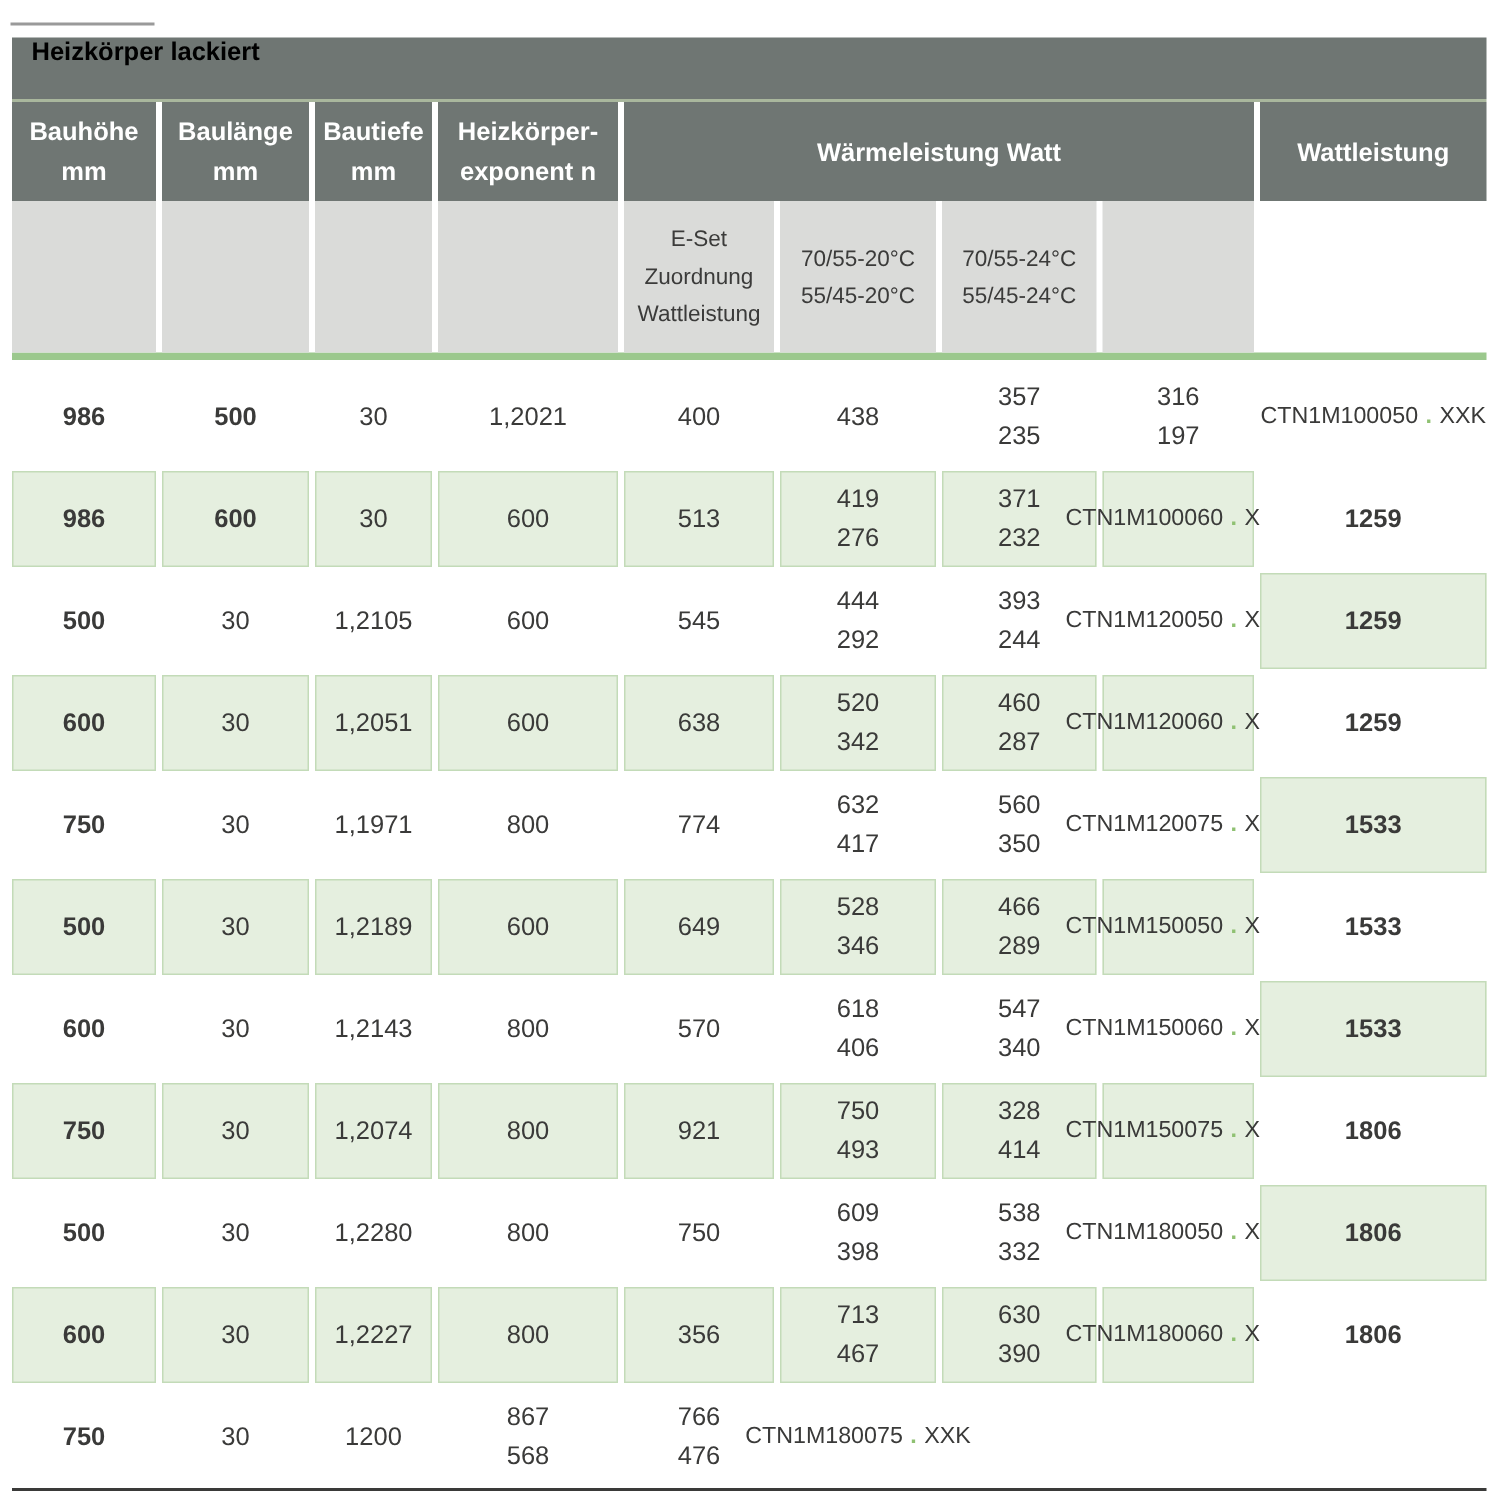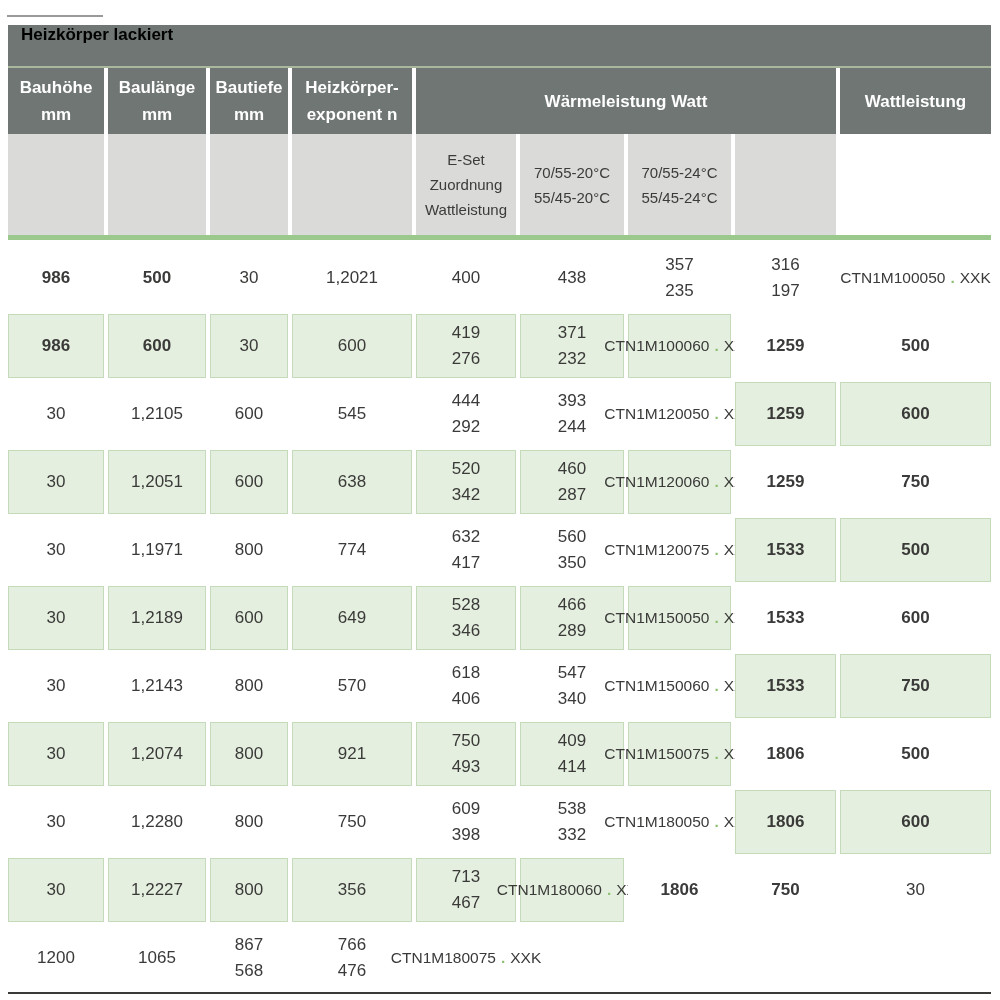--- a/index.html
+++ b/index.html
@@ -120,20 +120,21 @@
       <div class="cell">438</div>
       <div class="cell">357
 235</div>
       <div class="cell">316
 197</div>
       <div class="cell artikel"><span>CTN1M100050</span><span class="dot">.</span><span>XXK</span></div>
       <div class="cell green c-bold">986</div>
       <div class="cell green c-bold">600</div>
       <div class="cell green">30</div>
       <div class="cell green">600</div>
+      <div class="cell green">513</div>
       <div class="cell green">419
 276</div>
       <div class="cell green">371
 232</div>
       <div class="cell artikel green"><span>CTN1M100060</span><span class="dot">.</span><span>XXK</span></div>
       <div class="cell c-bold">1259</div>
       <div class="cell c-bold">500</div>
       <div class="cell">30</div>
       <div class="cell">1,2105</div>
       <div class="cell">600</div>
@@ -188,21 +189,21 @@
 340</div>
       <div class="cell artikel"><span>CTN1M150060</span><span class="dot">.</span><span>XXK</span></div>
       <div class="cell green c-bold">1533</div>
       <div class="cell green c-bold">750</div>
       <div class="cell green">30</div>
       <div class="cell green">1,2074</div>
       <div class="cell green">800</div>
       <div class="cell green">921</div>
       <div class="cell green">750
 493</div>
-      <div class="cell green">409
+      <div class="cell green">328
 414</div>
       <div class="cell artikel green"><span>CTN1M150075</span><span class="dot">.</span><span>XXK</span></div>
       <div class="cell c-bold">1806</div>
       <div class="cell c-bold">500</div>
       <div class="cell">30</div>
       <div class="cell">1,2280</div>
       <div class="cell">800</div>
       <div class="cell">750</div>
       <div class="cell">609
 398</div>
@@ -210,26 +211,27 @@
 332</div>
       <div class="cell artikel"><span>CTN1M180050</span><span class="dot">.</span><span>XXK</span></div>
       <div class="cell green c-bold">1806</div>
       <div class="cell green c-bold">600</div>
       <div class="cell green">30</div>
       <div class="cell green">1,2227</div>
       <div class="cell green">800</div>
       <div class="cell green">356</div>
       <div class="cell green">713
 467</div>
+      <div class="cell green">630
+390</div>
       <div class="cell artikel green"><span>CTN1M180060</span><span class="dot">.</span><span>XXK</span></div>
       <div class="cell c-bold">1806</div>
       <div class="cell c-bold">750</div>
       <div class="cell">30</div>
       <div class="cell">1200</div>
-      <div class="cell">1065</div>
       <div class="cell">867
 568</div>
       <div class="cell">766
 476</div>
       <div class="cell artikel"><span>CTN1M180075</span><span class="dot">.</span><span>XXK</span></div>
     </div>
 
   <div class="bottom-line"></div>
 
 </div>

